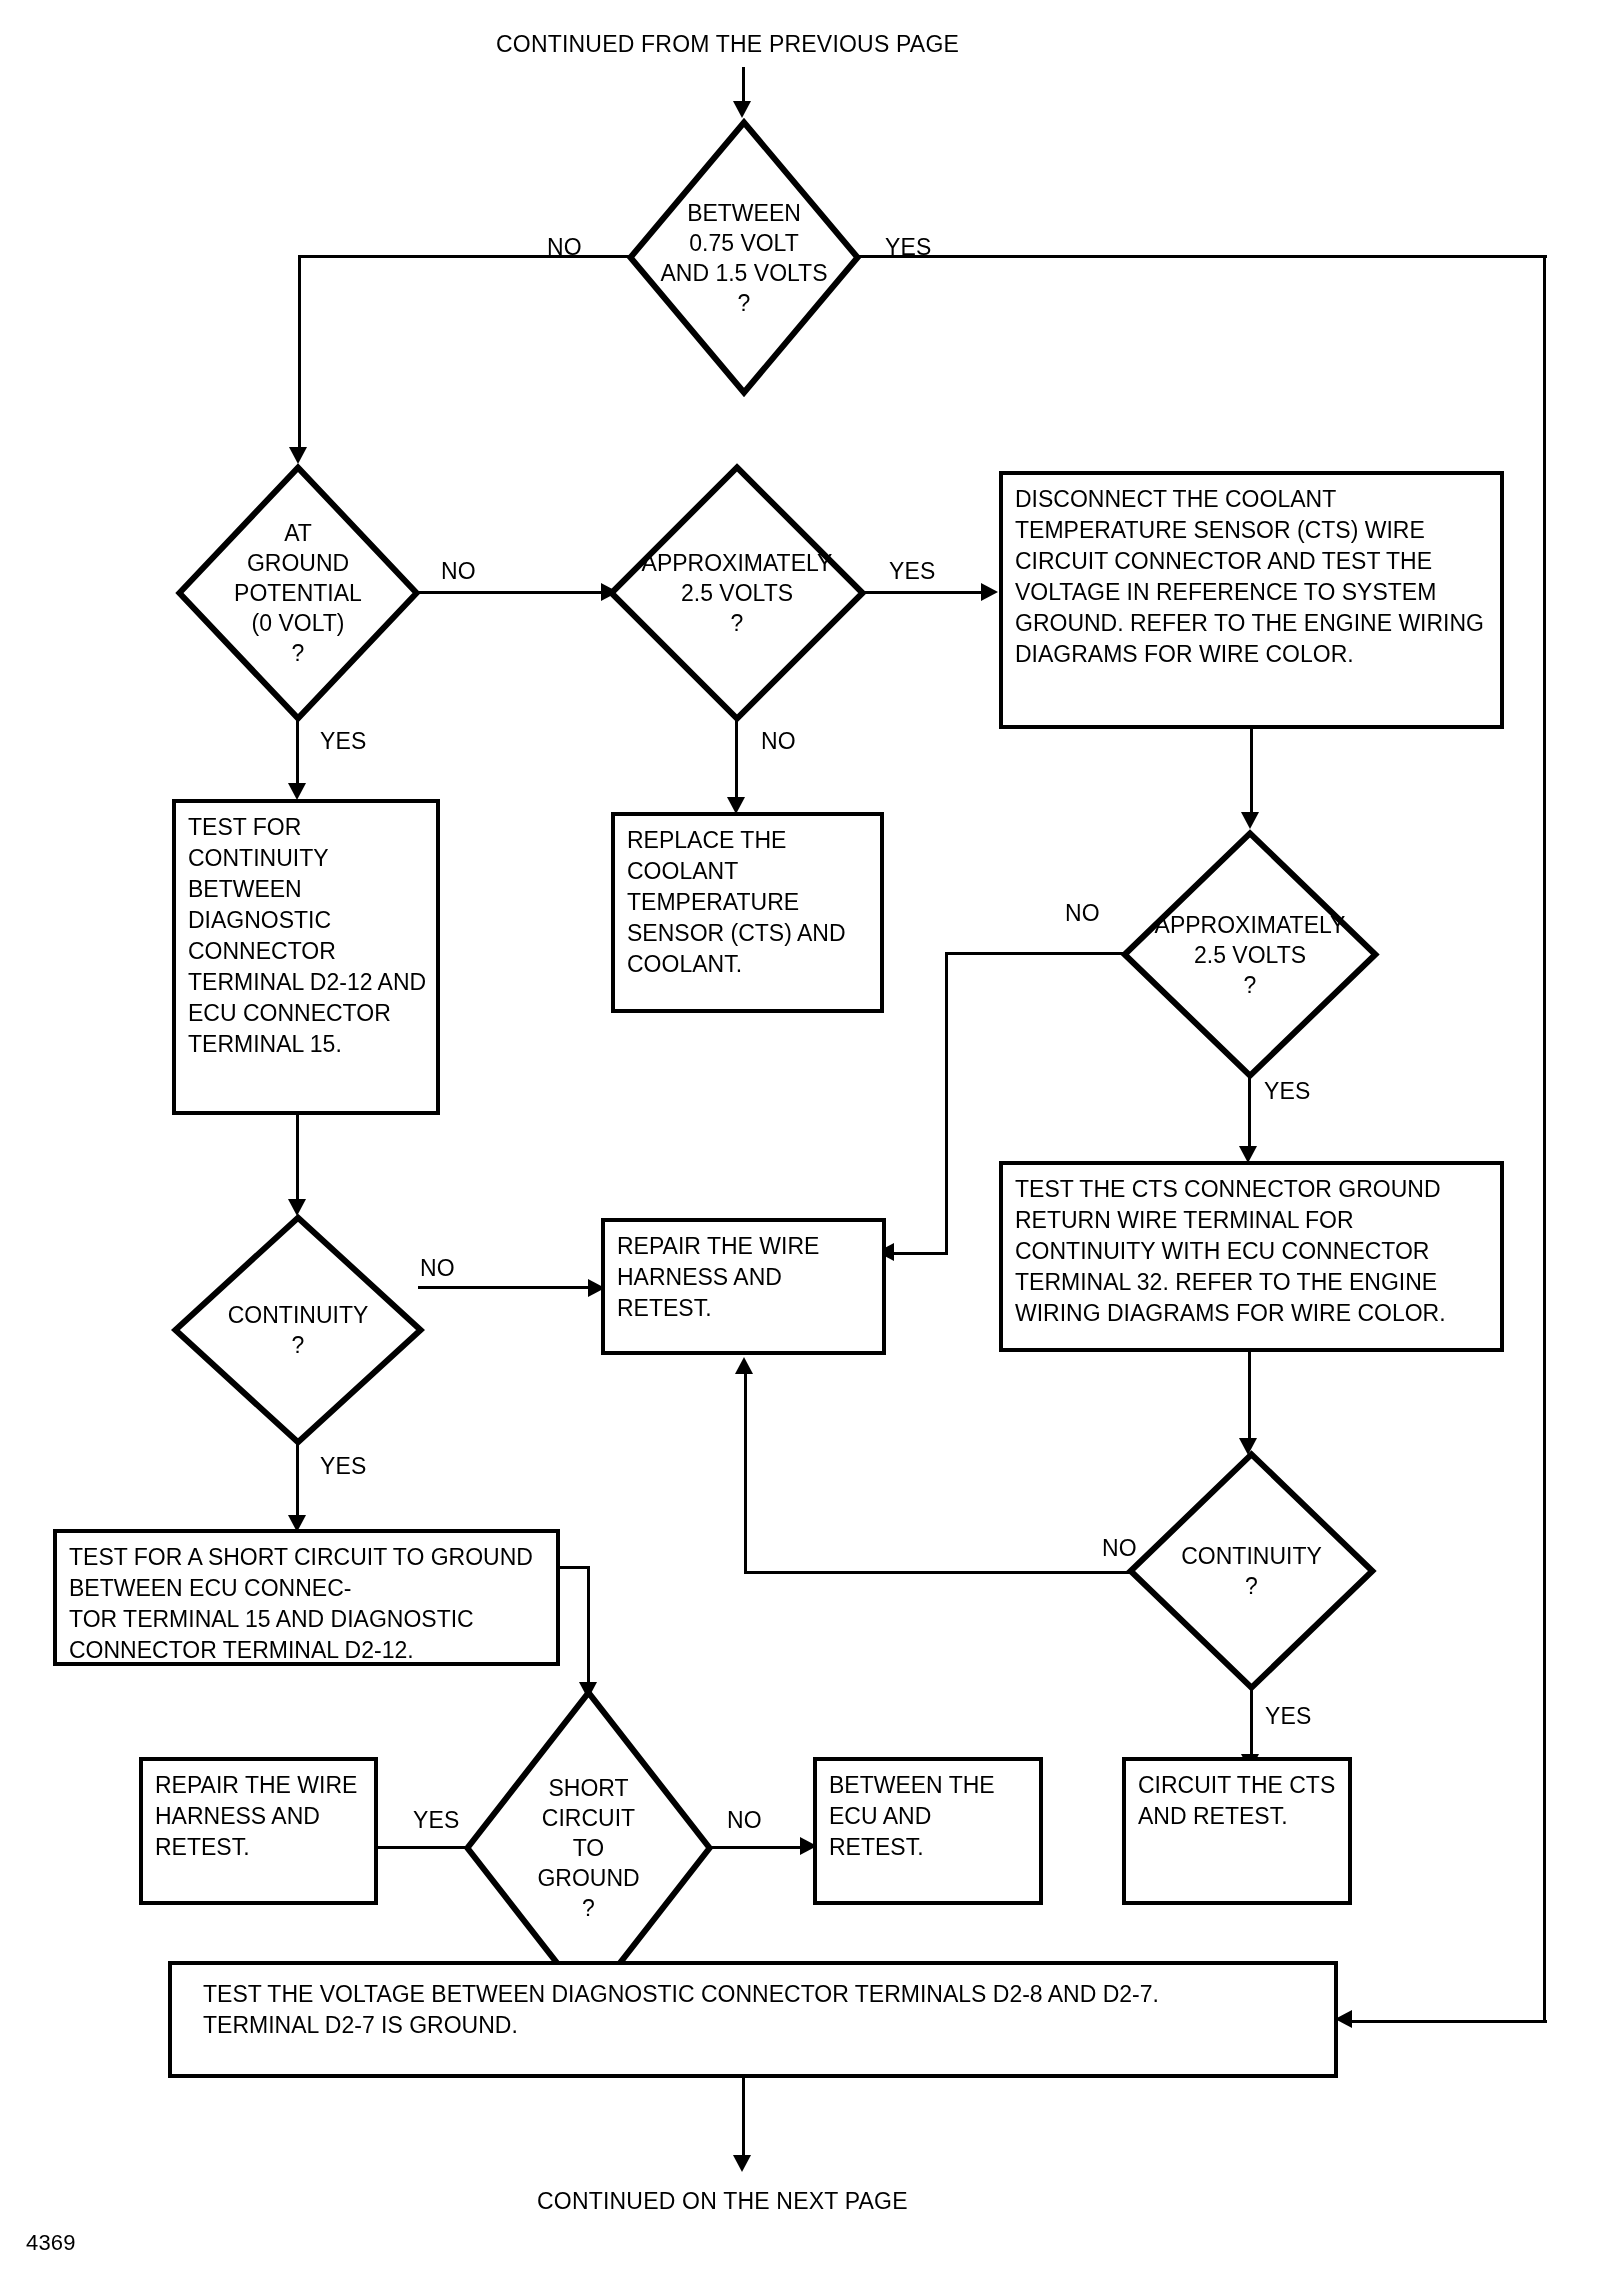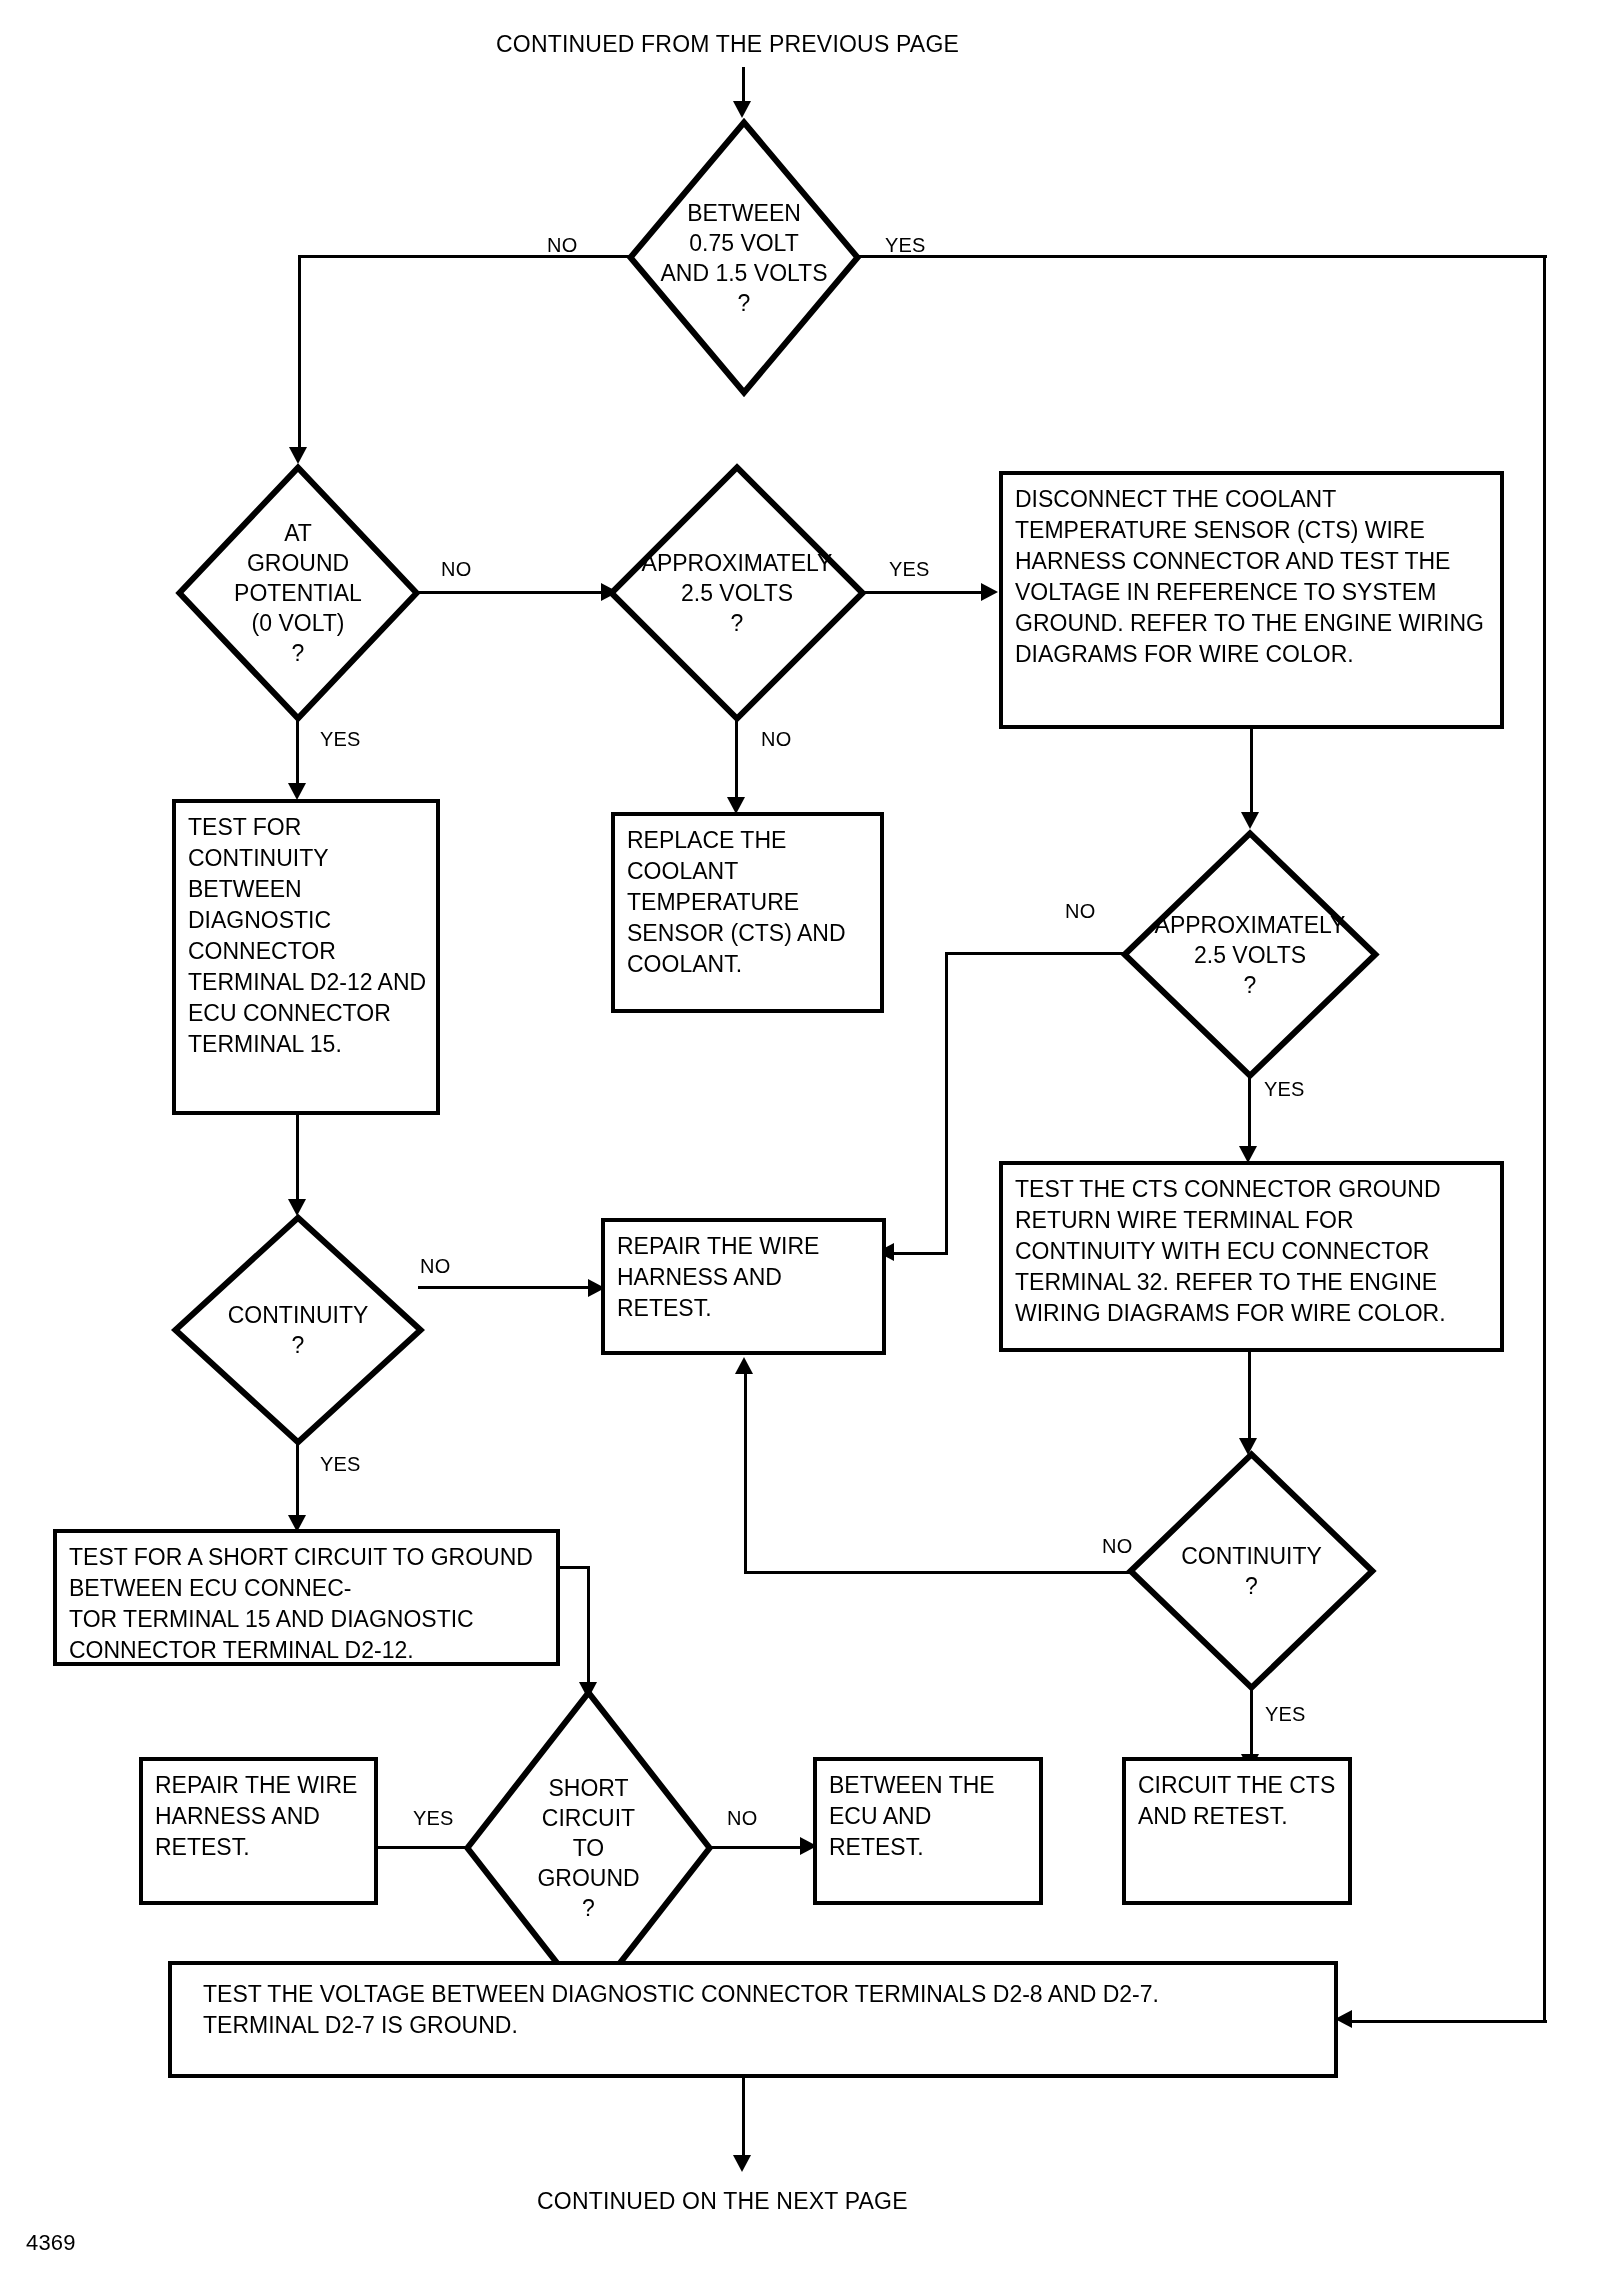--- a/index.html
+++ b/index.html
@@ -2,21 +2,21 @@
 <html style="font-size:13.7px"><head>
 <meta charset="utf-8">
 <style>
   html,body{margin:0;padding:0;background:#ffffff;}
   body{font-family:"Liberation Sans", sans-serif;color:#000;}
   #page{position:relative;width:1611px;height:2295px;background:#fff;overflow:hidden;}
 
   .txt{position:absolute;font-family:"Liberation Sans", sans-serif;color:#000;
        white-space:pre;letter-spacing:0.2px;}
   .hdr{font-size:23px;font-weight:400;}
-  .lbl{font-size:20px;}
+  .lbl{font-size:23px;}
   .pagenum{font-size:22px;}
 
   
   .box{position:absolute;border:4.3px solid #000;background:#fff;box-sizing:border-box;}
   .box .bt{position:absolute;left:12px;top:8.6px;right:6.9px;font-size:23px;line-height:31px;
            white-space:pre-line;text-align:left;}
 
   
   .dia{position:absolute;}
   .dia svg{position:absolute;left:0;top:0;overflow:visible;}
@@ -94,21 +94,21 @@
   <div class="txt lbl" style="left:889px;top:558px;">YES</div>
   <div class="txt lbl" style="left:761px;top:728px;">NO</div>
 
   <div class="ln hl" style="left:860px;top:591px;width:127px;"></div>
   <div class="arr right" style="left:981px;top:583px;"></div>
 
   <div class="ln vl" style="left:735px;top:718px;height:88px;"></div>
   <div class="arr down" style="left:727px;top:797px;"></div>
 
   <div class="box" style="left:999px;top:471px;width:505px;height:258px;">
-    <div class="bt">DISCONNECT THE COOLANT TEMPERATURE SENSOR (CTS) WIRE HARNESS CONNECTOR AND TEST THE VOLTAGE IN REFERENCE TO SYSTEM GROUND. REFER TO THE ENGINE WIRING DIAGRAMS FOR WIRE COLOR.</div>
+    <div class="bt">DISCONNECT THE COOLANT TEMPERATURE SENSOR (CTS) WIRE CIRCUIT CONNECTOR AND TEST THE VOLTAGE IN REFERENCE TO SYSTEM GROUND. REFER TO THE ENGINE WIRING DIAGRAMS FOR WIRE COLOR.</div>
   </div>
   <div class="ln vl" style="left:1250px;top:728px;height:93px;"></div>
   <div class="arr down" style="left:1241px;top:812px;"></div>
 
   <div class="box" style="left:172px;top:799px;width:268px;height:316px;">
     <div class="bt">TEST FOR CONTINUITY BETWEEN DIAGNOSTIC CONNECTOR TERMINAL D2-12 AND ECU CONNECTOR TERMINAL 15.</div>
   </div>
   <div class="ln vl" style="left:296px;top:1115px;height:93px;"></div>
   <div class="arr down" style="left:288px;top:1199px;"></div>
 

